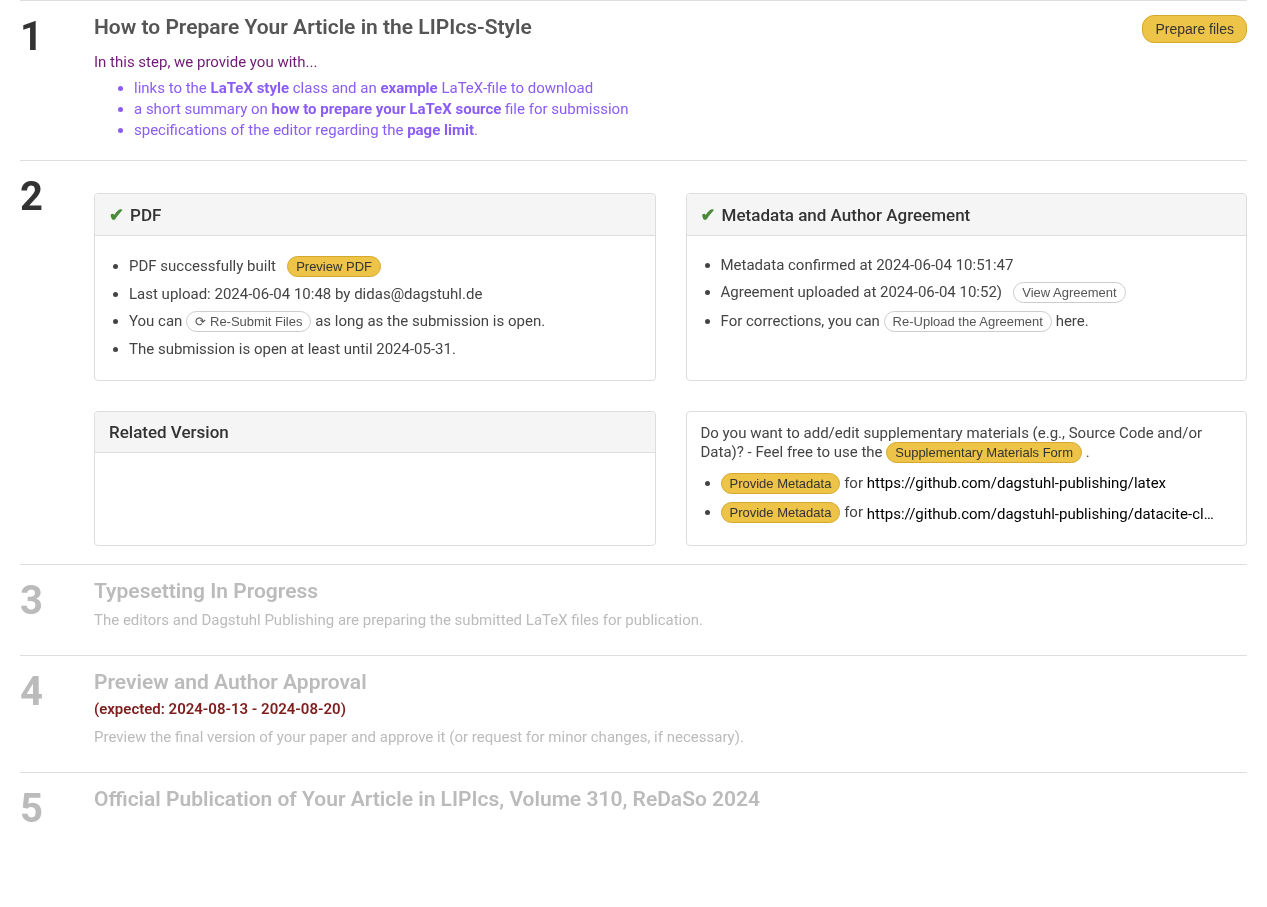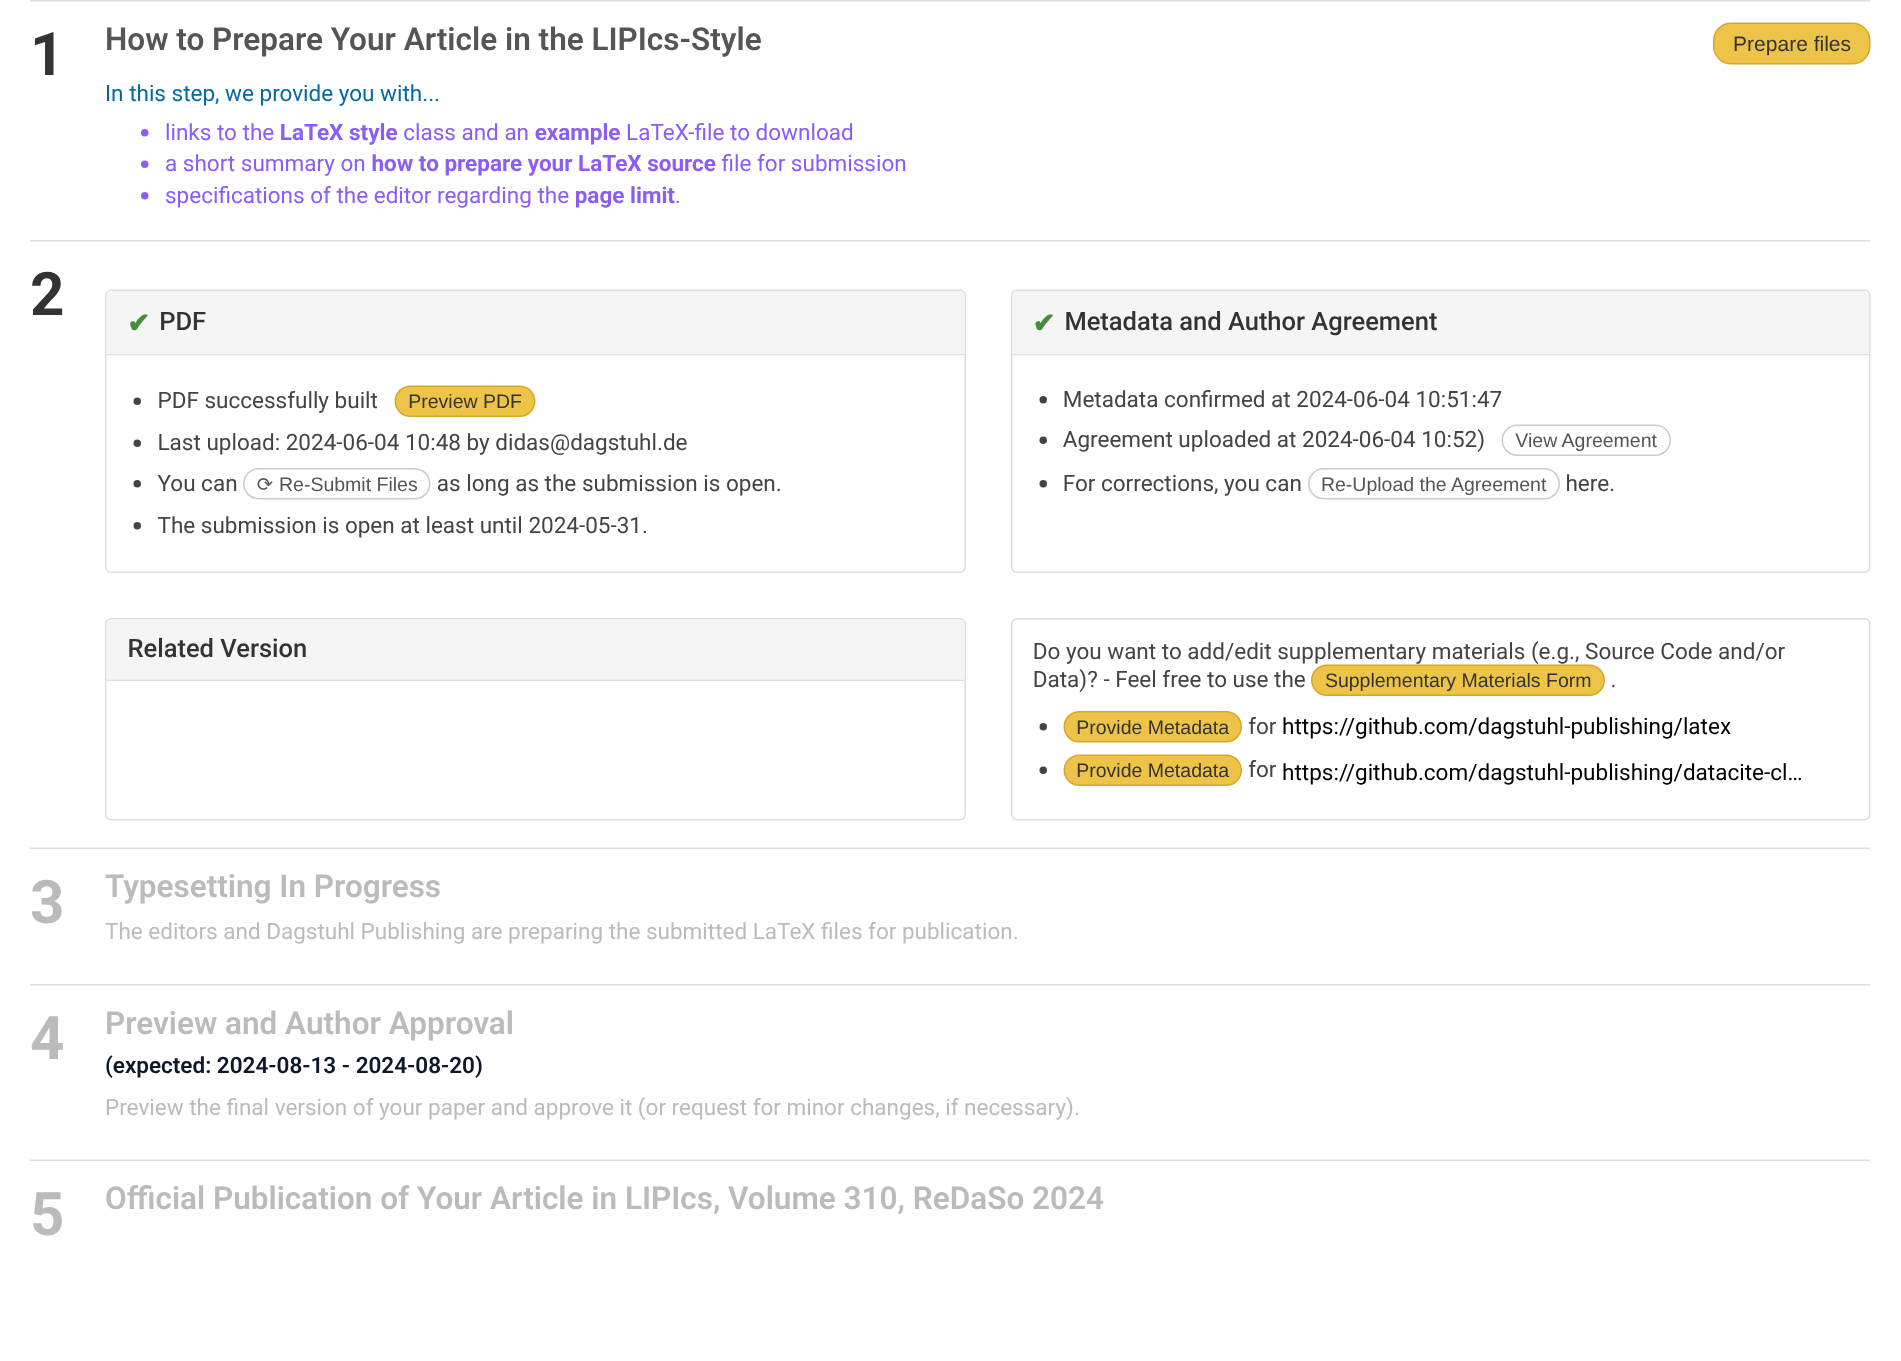--- a/index.html
+++ b/index.html
@@ -20,40 +20,40 @@
     font-size: 40px;
     font-weight: 700;
     color: #333;
     width: 50px;
     flex-shrink: 0;
     line-height: 1;
     padding-top: 2px;
   }
   .step.disabled .step-num,
   .step.disabled .step-body { color: #bbb; }
-  .step-body { flex: 1; }
+  .step-body { flex: 1; margin-left: 24px; }
   .step-header {
     display: flex;
     justify-content: space-between;
     align-items: flex-start;
   }
   .step-title {
     font-size: 21px;
     font-weight: 600;
     color: #555;
     margin: 0 0 6px 0;
   }
   .step.disabled .step-title { color: #bbb; }
   .step-subtitle {
     font-weight: 600;
     color: #555;
     margin-bottom: 10px;
   }
-  .step.disabled .step-subtitle { color: #0f172a; }
-  .step-desc { margin: 8px 0; color: #0369a1; }
+  .step.disabled .step-subtitle { color: #7f1d1d; }
+  .step-desc { margin: 8px 0; color: #701a75; }
   .step.disabled .step-desc { color: #bbb; }
   ul.bullets { margin: 4px 0 0 0; padding-left: 40px; color: #8b5cf6; }
   ul.bullets li { margin: 3px 0; }
   .btn {
     display: inline-block;
     padding: 5px 12px;
     border-radius: 12px;
     font-size: 14px;
     border: 1px solid;
     cursor: pointer;

